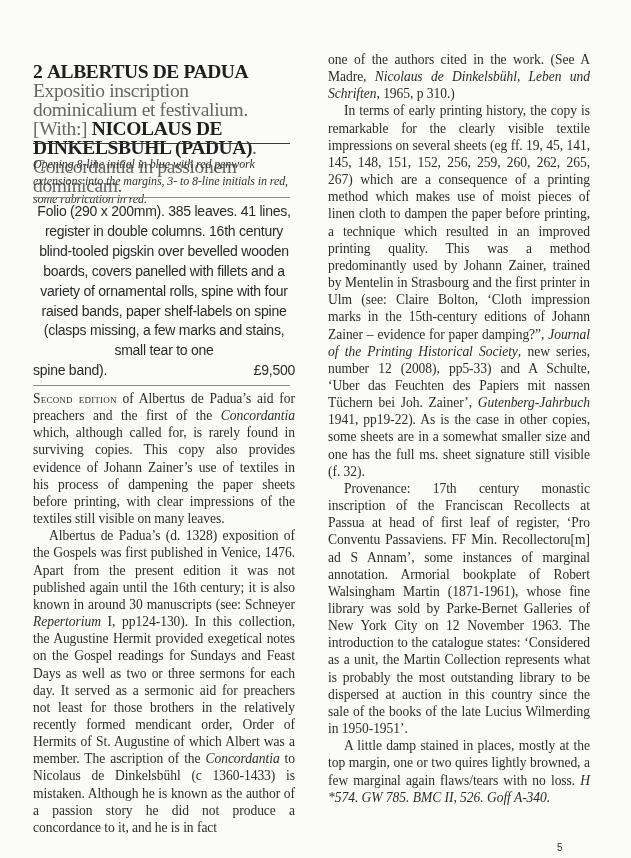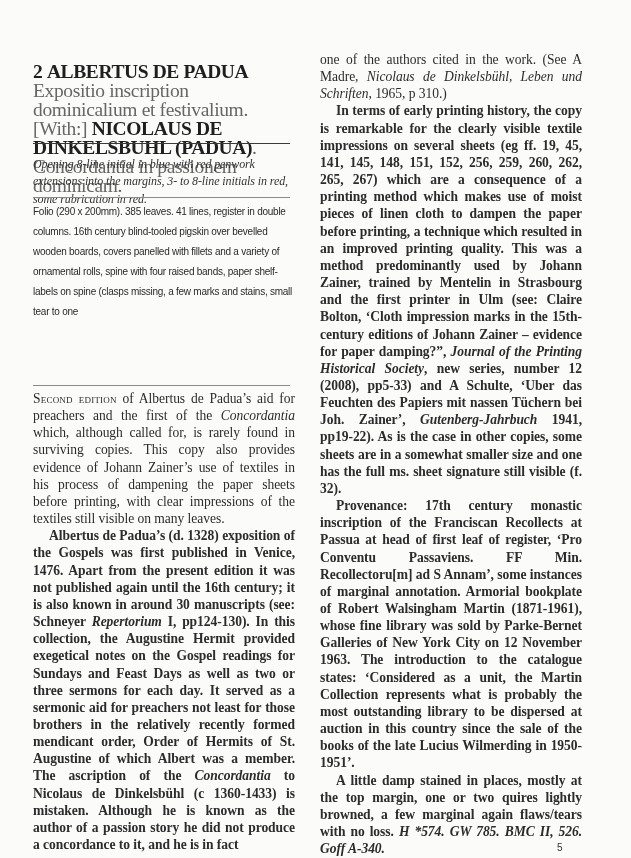--- a/index.html
+++ b/index.html
@@ -32,37 +32,38 @@
   .illum {
     position: absolute; top: 156px; left: 0; width: 262px;
     font-family: "Liberation Serif", serif; font-style: italic;
     font-size: 12px; line-height: 17.3px; color: #333;
     letter-spacing: -0.1px;
   }
 
   .collation {
     position: absolute; top: 202px; left: 0; width: 262px;
     font-family: "Liberation Sans", sans-serif;
-    font-size: 10px; line-height: 19.9px; color: #2a2a2a;
+    font-size: 14px; line-height: 19.9px; color: #2a2a2a;
     letter-spacing: -0.25px;
+    text-align: center;
   }
   .collation .price-line { display: flex; justify-content: space-between; }
 
   .body-text {
     font-family: "Liberation Serif", serif;
     font-size: 13.55px; line-height: 17.15px; color: #2c2c2c;
     text-align: justify; letter-spacing: -0.05px;
   }
   .body-text p { margin: 0; text-indent: 0; }
-  .body-text p.ind { text-indent: 16px; font-weight: bold; }
+  .body-text p.ind { text-indent: 16px; }
   .sc { font-variant: small-caps; letter-spacing: 0.2px; }
   .body-text i { font-style: italic; }
 
   .left-body { position: absolute; top: 390px; left: 0; width: 262px; }
-  .right-body { position: absolute; top: 51px; left: 0; width: 262px; }
+  .right-body { position: absolute; top: 51px; left: 8px; width: 262px; }
 
   .page-number {
     position: absolute; left: 557px; top: 842px;
     font-family: "Liberation Sans", sans-serif; font-size: 10px; color: #333;
   }
 </style>
 </head>
 <body>
 
 <div class="page">
@@ -78,20 +79,24 @@
     </div>
 
     <div class="rule" style="top:143px;"></div>
 
     <div class="illum">Opening 8-line initial in blue with red penwork extensions into the margins, 3- to 8-line initials in red, some rubrication in red.</div>
 
     <div class="rule light" style="top:197px;"></div>
 
     <div class="collation">
       <span>Folio (290 x 200mm). 385 leaves. 41 lines, register in double columns. 16th century blind-tooled pigskin over bevelled wooden boards, covers panelled with fillets and a variety of ornamental rolls, spine with four raised bands, paper shelf-labels on spine (clasps missing, a few marks and stains, small tear to one</span>
+      <div class="price-line">
+        <span>spine band).</span>
+        <span>£9,500</span>
+      </div>
     </div>
 
     <div class="rule light" style="top:385px;"></div>
 
     <div class="left-body body-text">
       <p><span class="sc">Second edition</span><span> of Albertus de Padua’s aid for preachers and the first of the </span><i>Concordantia</i><span> which, although called for, is rarely found in surviving copies. This copy also provides evidence of Johann Zainer’s use of textiles in his process of dampening the paper sheets before printing, with clear impressions of the textiles still visible on many leaves.</span></p>
       <p class="ind"><span>Albertus de Padua’s (d. 1328) exposition of the Gospels was first published in Venice, 1476. Apart from the present edition it was not published again until the 16th century; it is also known in around 30 manuscripts (see: Schneyer </span><i>Repertorium</i><span> I, pp124-130). In this collection, the Augustine Hermit provided exegetical notes on the Gospel readings for Sundays and Feast Days as well as two or three sermons for each day. It served as a sermonic aid for preachers not least for those brothers in the relatively recently formed mendicant order, Order of Hermits of St. Augustine of which Albert was a member. The ascription of the </span><i>Concordantia</i><span> to Nicolaus de Dinkelsbühl (c 1360-1433) is mistaken. Although he is known as the author of a passion story he did not produce a concordance to it, and he is in fact</span></p>
     </div>
   </div>
 

